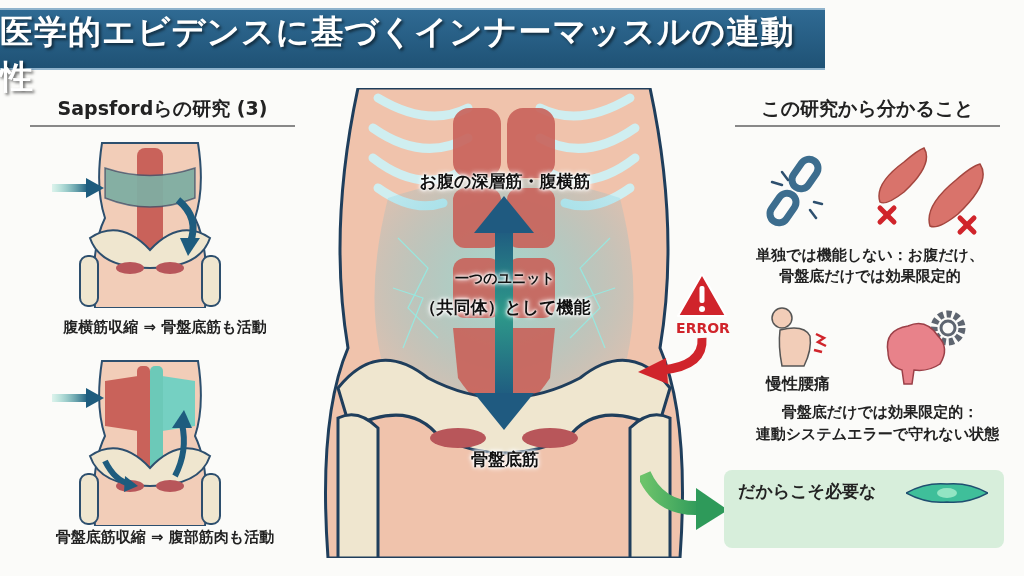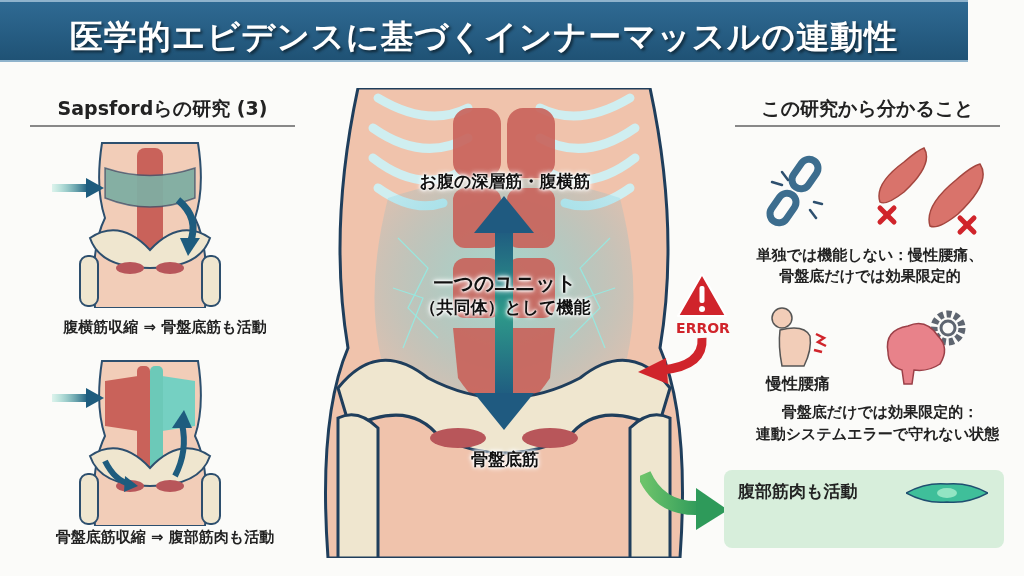--- a/index.html
+++ b/index.html
@@ -1,23 +1,23 @@
 <!DOCTYPE html>
 <html><head>
 <meta charset="utf-8">
 <style>
   * { box-sizing: border-box; margin: 0; padding: 0; }
   html, body { width: 1024px; height: 576px; overflow: hidden; background: #fbfbf9; }
   body { font-family: "DejaVu Sans", "Liberation Sans", sans-serif; color: #222; position: relative; }
 
   .title-bar {
-    position: absolute; left: 0; top: 0; width: 968px; height: 62px;
+    position: absolute; left: 0; top: 8px; width: 825px; height: 62px;
     background: linear-gradient(180deg, #2f6a93 0%, #1f5275 100%);
     border-top: 2px solid #8fb3cc; border-bottom: 2px solid #8fb3cc;
-    display: flex; align-items: flex-end; justify-content: center;
+    display: flex; align-items: flex-start; justify-content: center;
   }
   .title-bar h1 {
     color: #fff; font-size: 33px; font-weight: bold; letter-spacing: 1px;
     text-shadow: 2px 2px 3px rgba(0,0,0,0.55);
   }
 
   
   .sec-head { position: absolute; text-align: center; font-size: 19px; font-weight: bold; color: #222; }
   .sec-rule { position: absolute; height: 2px; background: #888; }
 
@@ -158,21 +158,21 @@
     <ellipse cx="140" cy="350" rx="28" ry="10" fill="#b8565a"></ellipse>
     <ellipse cx="232" cy="350" rx="28" ry="10" fill="#b8565a"></ellipse>
     <path d="M20 330 Q40 320 60 340 L60 470 L20 470 Z" fill="#efe6cf" stroke="#1f3e5c" stroke-width="3"></path>
     <path d="M352 330 Q332 320 312 340 L312 470 L352 470 Z" fill="#efe6cf" stroke="#1f3e5c" stroke-width="3"></path>
     <rect x="177" y="140" width="18" height="170" fill="url(#arrowg)"></rect>
     <polygon points="156,145 186,108 216,145" fill="#1f5a80"></polygon>
     <polygon points="156,305 186,342 216,305" fill="#1f5a80"></polygon>
   </svg>
 </div>
 <div class="overlay-text" style="left:385px; top:170px; width:240px; font-size:17px;">お腹の深層筋・腹横筋</div>
-<div class="overlay-text" style="left:400px; top:270px; width:210px; font-size:20px;">一つのユニット</div>
+<div class="overlay-text" style="left:400px; top:270px; width:210px; font-size:14px;">一つのユニット</div>
 <div class="overlay-text" style="left:395px; top:296px; width:220px; font-size:17px;">（共同体）として機能</div>
 <div class="overlay-text" style="left:455px; top:448px; width:100px; font-size:17px;">骨盤底筋</div>
 
 <div style="position:absolute; left:676px; top:272px; width:52px; height:46px;">
   <svg width="52" height="46" viewBox="0 0 52 46">
       <polygon points="26,2 50,44 2,44" fill="#d0242b" stroke="#fff" stroke-width="2" stroke-linejoin="round"></polygon>
       <rect x="23.5" y="14" width="5" height="17" rx="2" fill="#fff"></rect>
       <circle cx="26" cy="37" r="3" fill="#fff"></circle>
     </svg>
 </div>
@@ -213,21 +213,21 @@
 <div style="position:absolute; left:920px; top:160px; width:72px; height:90px;">
   <svg width="72" height="90" viewBox="0 0 72 90">
       <path d="M60 4 Q72 22 38 54 Q18 70 10 66 Q4 46 36 20 Q52 6 60 4Z" fill="#d9736b" stroke="#a4463f" stroke-width="1.5"></path>
       <g stroke="#d0242b" stroke-width="5" stroke-linecap="round">
         <line x1="40" y1="58" x2="54" y2="72"></line>
         <line x1="54" y1="58" x2="40" y2="72"></line>
       </g>
     </svg>
 </div>
 
-<div class="right-text" style="left:735px; top:245px; width:270px;">単独では機能しない：慢性腰痛、</div>
+<div class="right-text" style="left:735px; top:245px; width:270px;">単独では機能しない：お腹だけ、</div>
 <div class="right-text" style="left:735px; top:266px; width:270px;">骨盤底だけでは効果限定的</div>
 
 <div style="position:absolute; left:764px; top:306px; width:70px; height:62px;">
   <svg width="70" height="62" viewBox="0 0 70 62">
       <circle cx="18" cy="12" r="10" fill="#f2cdb8" stroke="#555" stroke-width="1.5"></circle>
       <path d="M16 24 Q40 18 46 30 Q48 44 40 60 L18 60 Q14 40 16 24Z" fill="#f2cdb8" stroke="#555" stroke-width="1.5"></path>
       <g stroke="#d0242b" stroke-width="2.5" fill="none">
         <path d="M52 28 L60 32 L54 36 L62 40"></path>
         <path d="M50 44 L58 46"></path>
       </g>
@@ -250,20 +250,20 @@
         <linearGradient id="gg" x1="0" x2="1">
           <stop offset="0" stop-color="#6cc36a"></stop>
           <stop offset="1" stop-color="#2e9a5a"></stop>
         </linearGradient>
       </defs>
       <path d="M4 4 Q20 40 60 38" fill="none" stroke="url(#gg)" stroke-width="14"></path>
       <polygon points="56,18 88,40 56,60" fill="#2e9a5a"></polygon>
     </svg>
 </div>
 <div class="cta-box">
-  <div class="cta-line1">腹部筋肉も活動</div>
+  <div class="cta-line1">だからこそ必要な</div>
 </div>
 <div style="position:absolute; left:906px; top:482px; width:82px; height:22px;">
   <svg width="82" height="22" viewBox="0 0 82 22">
       <path d="M0 11 Q20 0 41 2 Q62 0 82 11 Q62 22 41 20 Q20 22 0 11Z" fill="#3fbf9a" stroke="#1f4f70" stroke-width="1.5"></path>
       <ellipse cx="41" cy="11" rx="10" ry="5" fill="#b8f5d4" opacity="0.7"></ellipse>
     </svg>
 </div>
 
 </body></html>

